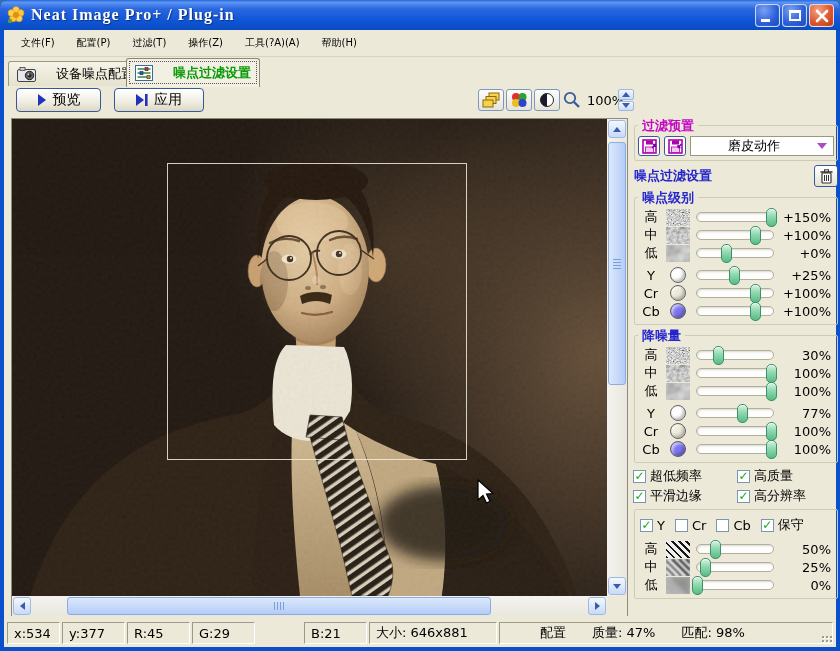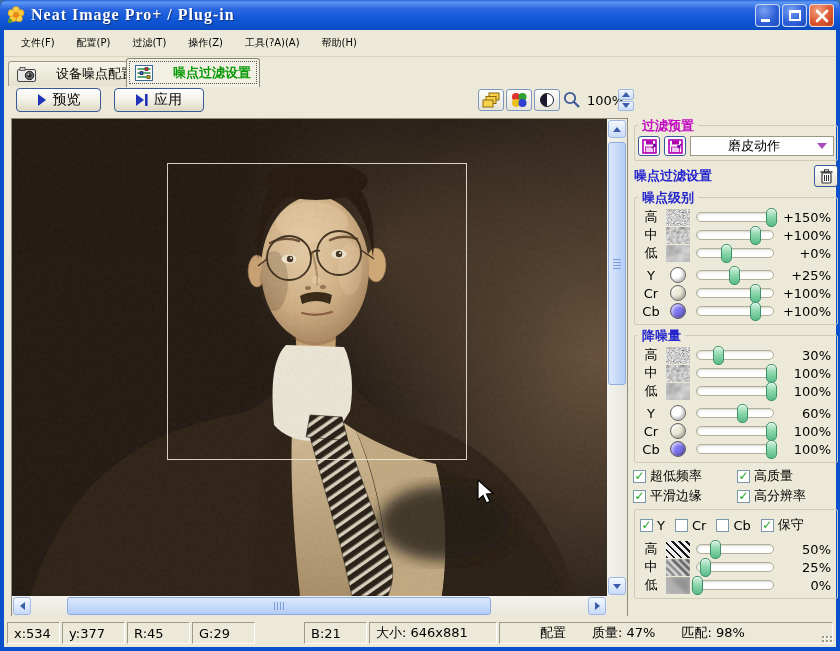--- a/index.html
+++ b/index.html
@@ -552,21 +552,21 @@
         </div>
         <div class="row gap">
           <span class="rlabel">Y</span>
           <span class="rthumb">
               <span class="dot w"></span>
             </span>
           <span class="slider">
               <span class="track"></span>
               <span class="sthumb" style="left: calc(60% - 6px);"></span>
             </span>
-          <span class="rval">60%</span>
+          <span class="rval">77%</span>
         </div>
         <div class="row">
           <span class="rlabel">Cr</span>
           <span class="rthumb">
               <span class="dot r"></span>
             </span>
           <span class="slider">
               <span class="track"></span>
               <span class="sthumb" style="left: calc(97% - 6px);"></span>
             </span>

